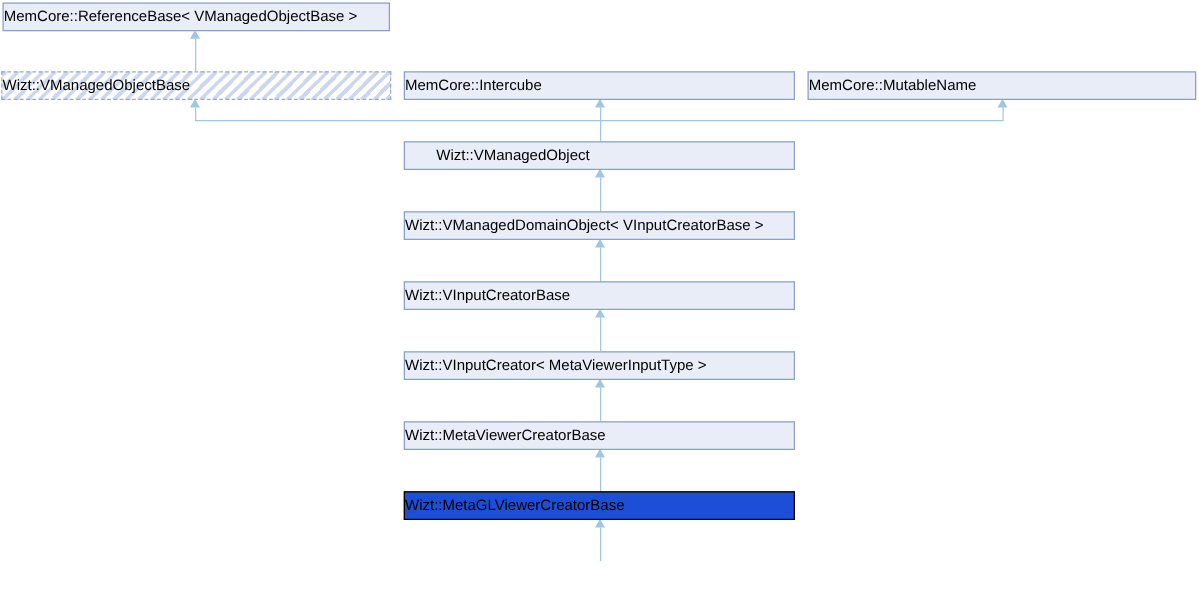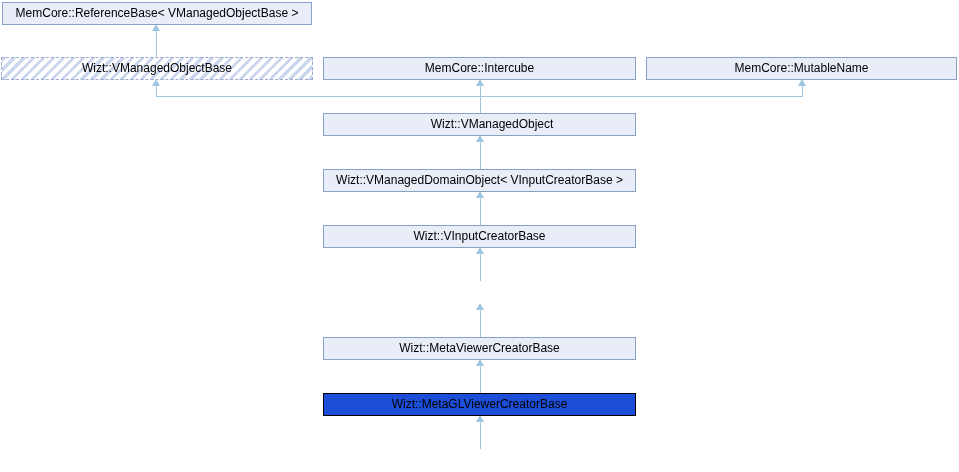--- a/index.html
+++ b/index.html
@@ -12,21 +12,21 @@
     font-size: 12px;
     color: #000000;
     overflow: hidden;
   }
   .node {
     position: absolute;
     box-sizing: border-box;
     height: 23px;
     background: #e8edf7;
     border: 1px solid #8ba0c7;
-    text-align: center;
+    text-align: left;
     line-height: 21px;
     white-space: nowrap;
     overflow: hidden;
     cursor: pointer;
   }
   .node.hatched {
     background:
       repeating-linear-gradient(135deg, #ccd7ee 0px, #ccd7ee 3px, #ffffff 3px, #ffffff 7px);
     border: 1px dashed #9aa9ce;
     cursor: default;
@@ -99,19 +99,20 @@
   <div class="node" style="left:323px; top:57px; width:313px;">MemCore::Intercube</div>
 
   <div class="node" style="left:646px; top:57px; width:311px;">MemCore::MutableName</div>
 
   <div class="node" style="left:323px; top:113px; width:313px;padding-left:25px;">Wizt::VManagedObject</div>
 
   <div class="node" style="left:323px; top:169px; width:313px;">Wizt::VManagedDomainObject&lt; VInputCreatorBase &gt;</div>
 
   <div class="node" style="left:323px; top:225px; width:313px;">Wizt::VInputCreatorBase</div>
 
+  <div class="node" style="left:323px; top:281px; width:313px;">Wizt::VInputCreator&lt; MetaViewerInputType &gt;</div>
 
   <div class="node" style="left:323px; top:337px; width:313px;">Wizt::MetaViewerCreatorBase</div>
 
   <div class="node current" style="left:323px; top:393px; width:313px;">Wizt::MetaGLViewerCreatorBase</div>
 
 
 </div>
 
 </body></html>

